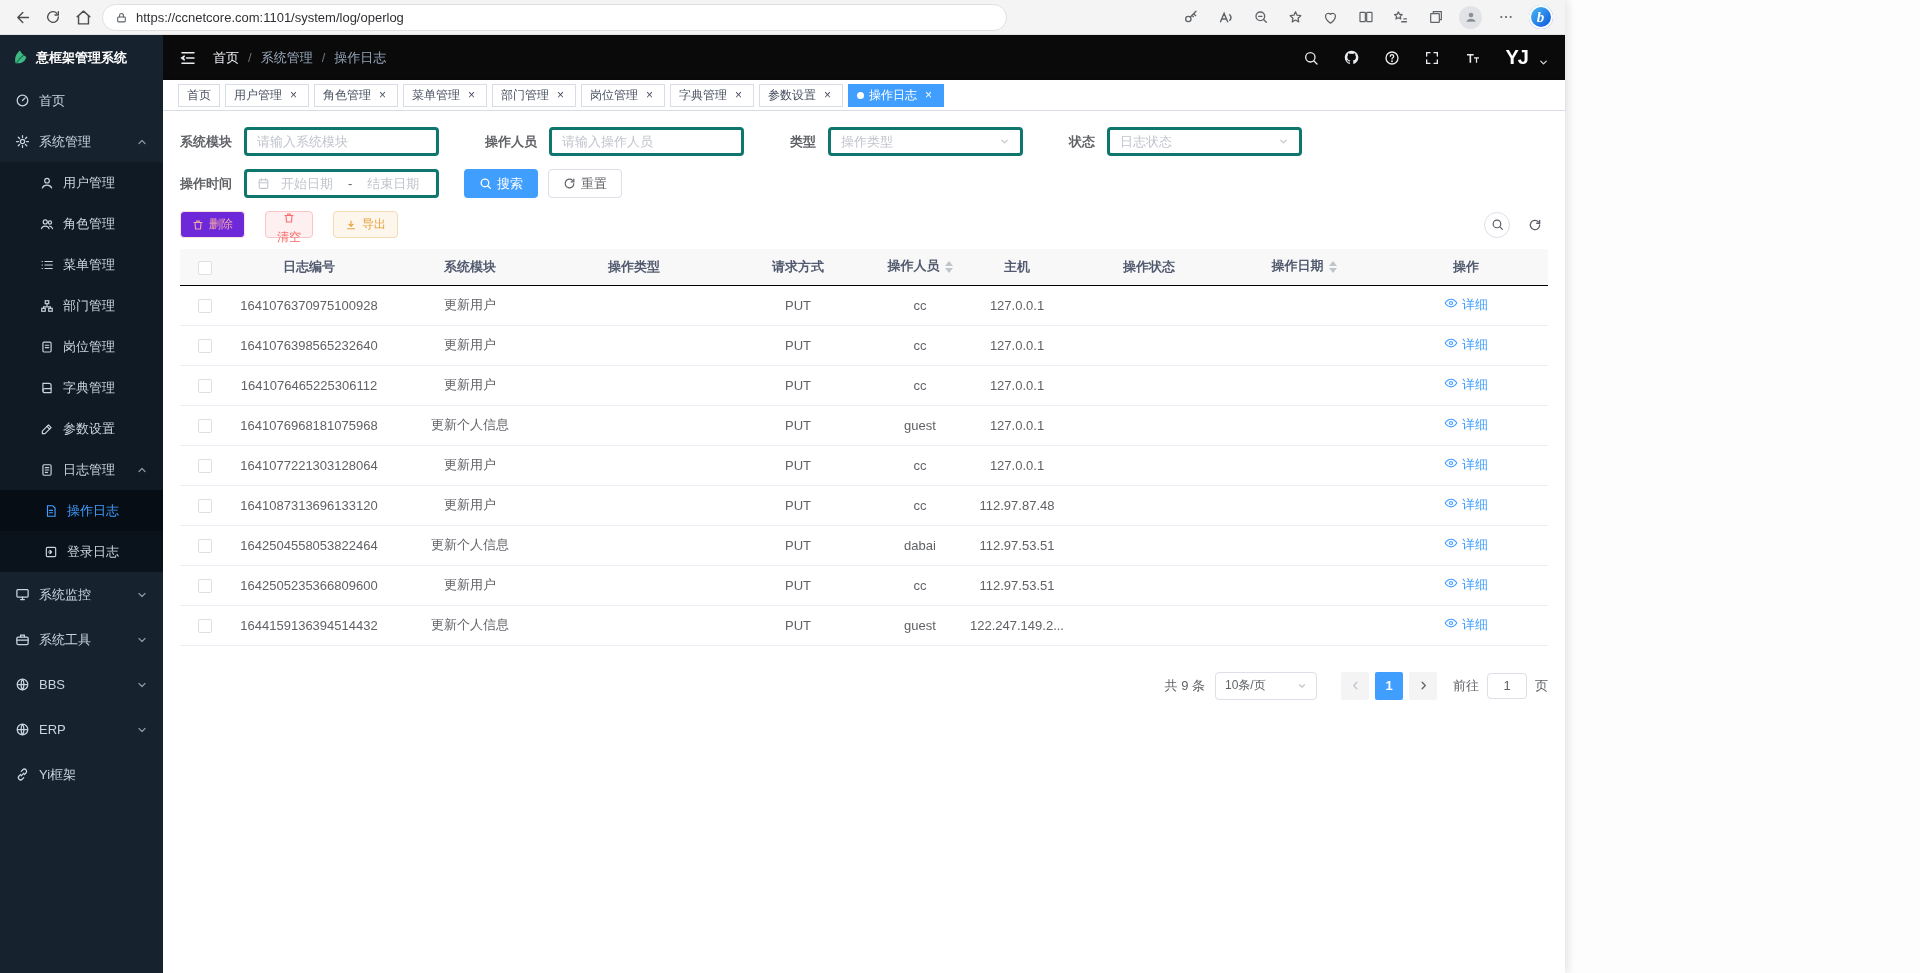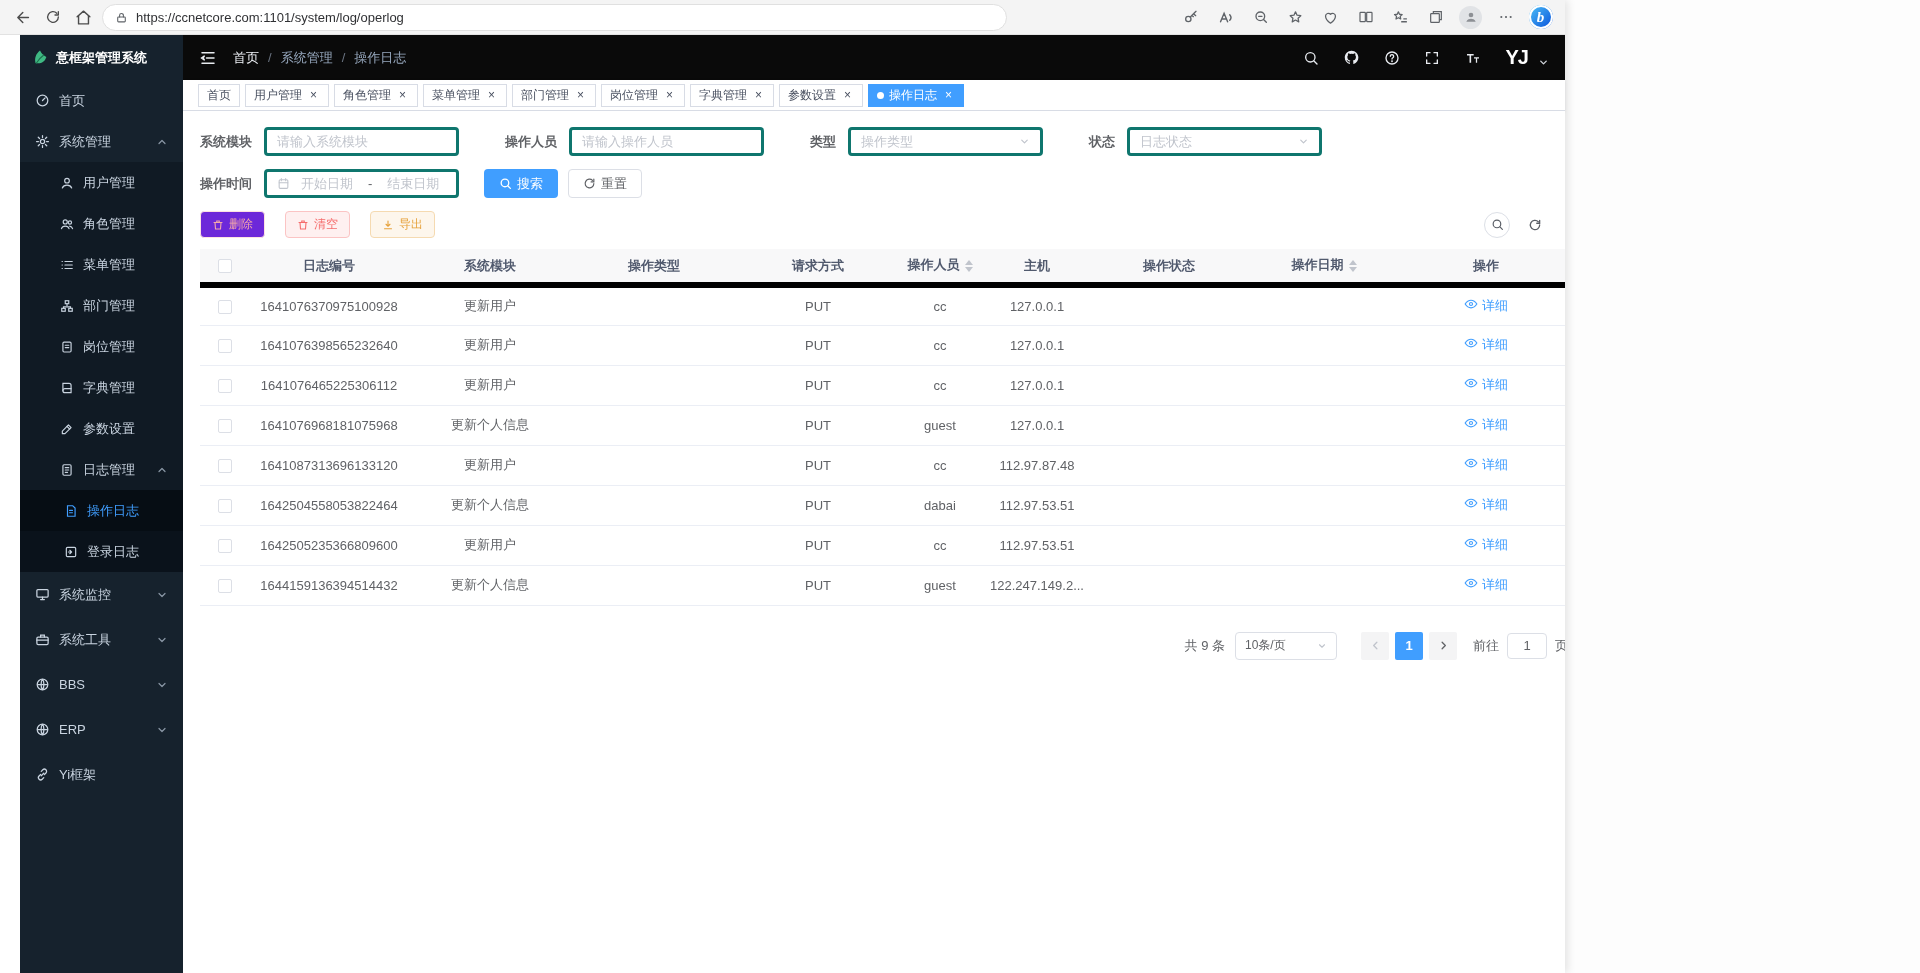--- a/index.html
+++ b/index.html
@@ -12,21 +12,21 @@
   .chrome { height:35px; background:#f4f4f4; border-bottom:1px solid #e2e2e2; display:flex; align-items:center; padding:0 8px; flex-shrink:0; }
   .chrome-btn { width:30px; height:28px; display:flex; align-items:center; justify-content:center; color:#4c4c4c; border-radius:4px; flex-shrink:0; }
   .addr { width:905px; height:27px; background:#fff; border:1px solid #e0e0e0; border-radius:14px; display:flex; align-items:center; padding:0 12px; gap:8px; margin:0 4px; flex-shrink:0; }
   .addr-url { font-size:13px; color:#303134; white-space:nowrap; overflow:hidden; }
   .chrome-right { margin-left:auto; display:flex; align-items:center; gap:2px; }
   .chrome-right .chrome-btn { width:33px; }
   .avatar-circle { width:23px; height:23px; border-radius:50%; background:#e1e3e6; display:flex; align-items:center; justify-content:center; color:#8d9095; }
   .bing-circle { width:24px; height:24px; border-radius:50%; background:linear-gradient(135deg,#4fc3f7 0%,#1565e0 80%); display:flex; align-items:center; justify-content:center; color:#fff; font-family:"Liberation Serif",serif; font-style:italic; font-weight:bold; font-size:15px; box-shadow:0 0 0 2px #fff inset; }
 
   
-  .app { flex:1; display:flex; min-height:0;padding-left:20px; }
+  .app { flex:1; display:flex; min-height:0; }
   .sidebar { width:163px; background:#16222d; flex-shrink:0; overflow:hidden; }
   .logo-row { height:45px; display:flex; align-items:center; gap:7px; padding:0 11px; color:#fff; font-size:13px; font-weight:bold; white-space:nowrap; }
   .menu-item { height:41px; display:flex; align-items:center; gap:9px; padding:0 15px; font-size:13px; color:#c9d4e0; cursor:pointer; white-space:nowrap; }
   .menu-item.tall { height:45px; }
   .menu-item .chev { margin-left:auto; color:#8a97a5; }
   .submenu { background:#101a24; }
   .submenu .menu-item { padding-left:40px; }
   .submenu2 { background:#0a121b; }
   .submenu2 .menu-item { padding-left:44px; }
   .menu-item.active { color:#409eff; background:#060d14; }
@@ -63,32 +63,32 @@
   .el-select .chev { color:#c0c4cc; }
   .date-range input { width:62px; text-align:center; }
   .date-range .sep { color:#606266; padding:0 4px; }
   .date-range .cal { color:#c0c4cc; flex-shrink:0; }
 
   .btn { display:inline-flex; align-items:center; gap:5px; border-radius:4px; font-size:13px; padding:0 14px; height:29px; cursor:pointer; border:1px solid transparent; white-space:nowrap; }
   .btn-primary { background:#409eff; color:#fff; }
   .btn-default { background:#fff; border-color:#dcdfe6; color:#606266; }
   .btn-mini { height:27px; padding:0 11px; font-size:12px; }
   .btn-danger-disabled { background:#6d28d9; border-color:#fde2e2; color:#f4a9a9; cursor:not-allowed; }
-  .btn-danger-plain { background:#fef0f0; border-color:#fbc4c4; color:#f56c6c; }
+  .btn-danger-plain { background:#fef0f0; border-color:#fbc4c4; color:#f56c6c;flex-direction:column; }
   .btn-warning-plain { background:#fdf6ec; border-color:#f5dab1; color:#e6a23c; }
 
   .action-row { display:flex; align-items:center; margin-bottom:11px; }
   .action-row .gap { width:20px; }
   .right-tools { margin-left:auto; display:flex; align-items:center; gap:12px; }
   .circle-btn { width:26px; height:26px; border-radius:50%; border:1px solid #dcdfe6; display:flex; align-items:center; justify-content:center; color:#5a5e66; background:#fff; cursor:pointer; }
   .circle-btn.flat { border-color:transparent; }
 
   
   table { width:1368px; border-collapse:collapse; table-layout:fixed; font-size:13px; color:#606266; }
-  thead th { background:#f8f8f9; height:36px; font-weight:700; color:#515a6e; border-bottom:6px solid #000000; text-align:center; font-size:13px; }
+  thead th { background:#f8f8f9; height:36px; font-weight:700; color:#515a6e; border-bottom:1px solid #000000; text-align:center; font-size:13px; }
   tbody td { height:40px; border-bottom:1px solid #ebeef5; text-align:center; white-space:nowrap; overflow:hidden; text-overflow:ellipsis; }
   .checkbox { display:inline-block; width:14px; height:14px; border:1px solid #dcdfe6; border-radius:2px; background:#fff; vertical-align:middle; cursor:pointer; }
   .carets { display:inline-flex; flex-direction:column; margin-left:5px; vertical-align:middle; }
   .caret-up { width:0; height:0; border:4px solid transparent; border-bottom:5px solid #c0c4cc; margin-bottom:2px; }
   .caret-down { width:0; height:0; border:4px solid transparent; border-top:5px solid #c0c4cc; }
   .detail-link { color:#409eff; display:inline-flex; align-items:flex-start; gap:4px; cursor:pointer; text-decoration:none; font-size:13px; }
 
   
   .pagination { width:1368px; display:flex; align-items:center; justify-content:flex-end; margin-top:26px; gap:10px; font-size:13px; color:#606266; }
   .page-size { width:102px; height:28px; border:1px solid #dcdfe6; border-radius:4px; display:flex; align-items:center; padding:0 9px; gap:6px; font-size:12px; color:#606266; cursor:pointer; }
@@ -645,20 +645,38 @@
               <td><a class="detail-link">
                       <svg class="i" width="14" height="14" viewBox="0 0 24 24" fill="none" stroke="currentColor" stroke-width="2">
                         <path d="M2 12s4-6.5 10-6.5S22 12 22 12s-4 6.5-10 6.5S2 12 2 12z"></path>
                         <circle cx="12" cy="12" r="2.6"></circle>
                       </svg>
                       <span>详细</span>
                     </a></td>
             </tr>
             <tr>
               <td><span class="checkbox"></span></td>
+              <td>1641077221303128064</td>
+              <td>更新用户</td>
+              <td></td>
+              <td>PUT</td>
+              <td>cc</td>
+              <td>127.0.0.1</td>
+              <td></td>
+              <td></td>
+              <td><a class="detail-link">
+                      <svg class="i" width="14" height="14" viewBox="0 0 24 24" fill="none" stroke="currentColor" stroke-width="2">
+                        <path d="M2 12s4-6.5 10-6.5S22 12 22 12s-4 6.5-10 6.5S2 12 2 12z"></path>
+                        <circle cx="12" cy="12" r="2.6"></circle>
+                      </svg>
+                      <span>详细</span>
+                    </a></td>
+            </tr>
+            <tr>
+              <td><span class="checkbox"></span></td>
               <td>1641087313696133120</td>
               <td>更新用户</td>
               <td></td>
               <td>PUT</td>
               <td>cc</td>
               <td>112.97.87.48</td>
               <td></td>
               <td></td>
               <td><a class="detail-link">
                       <svg class="i" width="14" height="14" viewBox="0 0 24 24" fill="none" stroke="currentColor" stroke-width="2">

